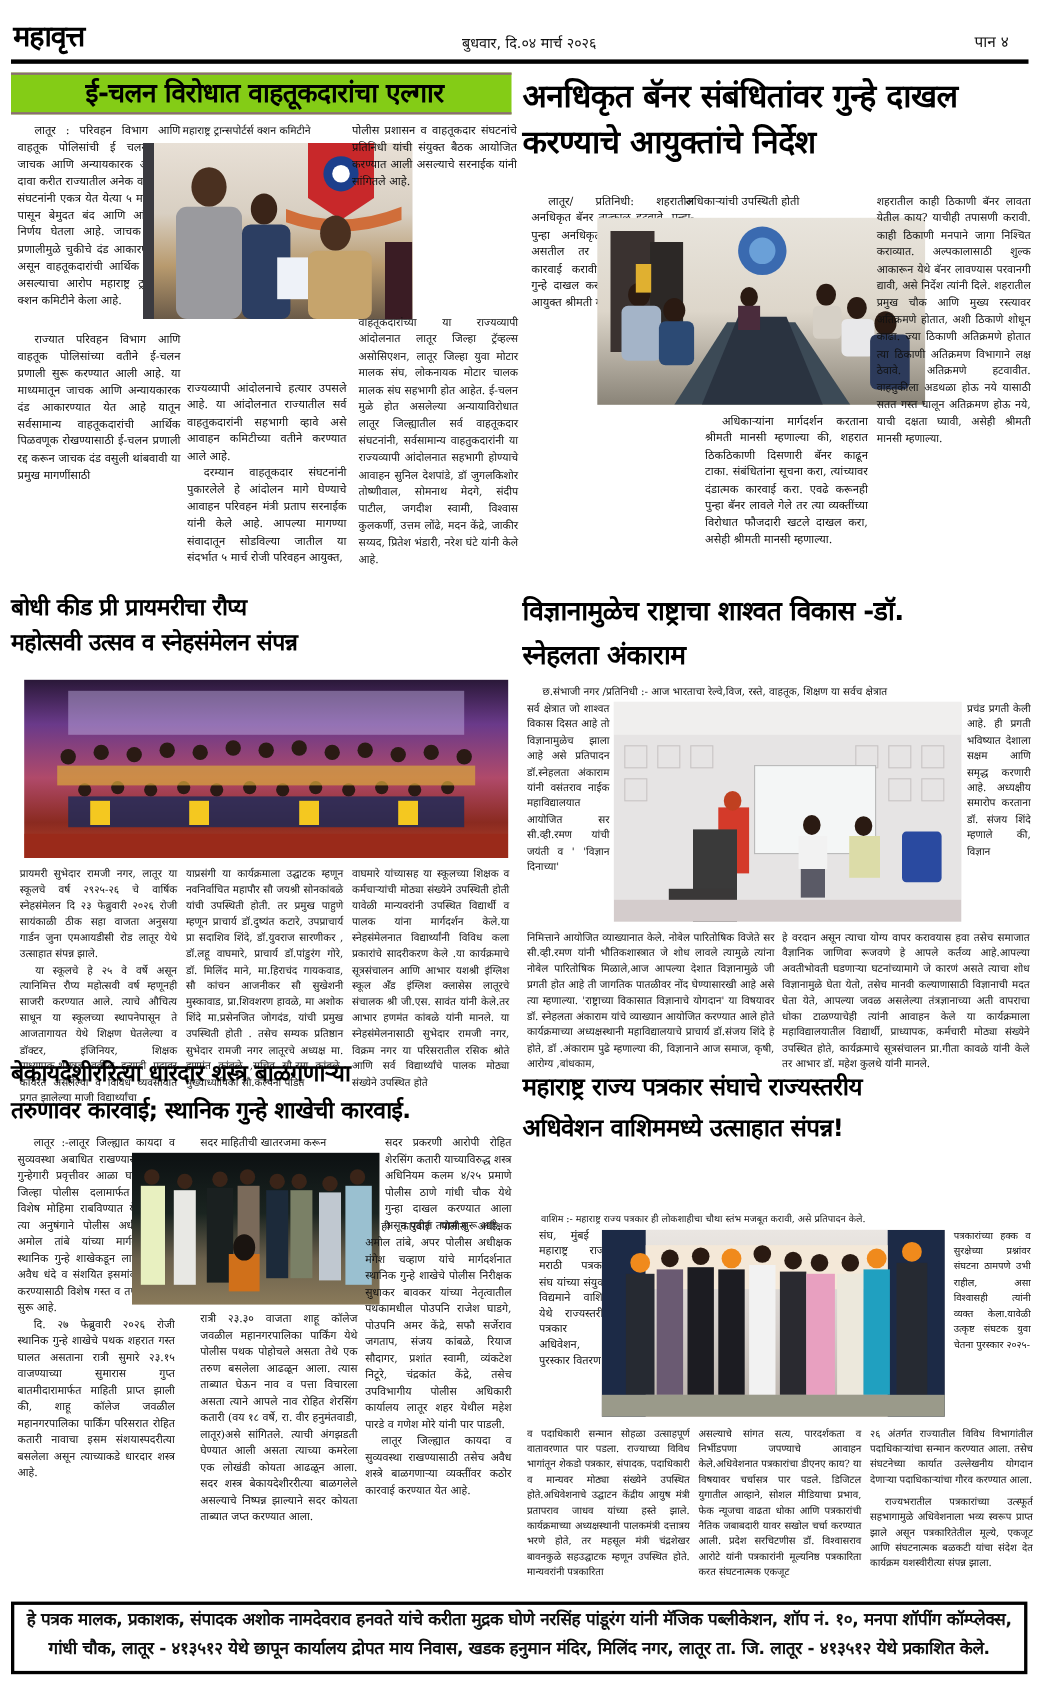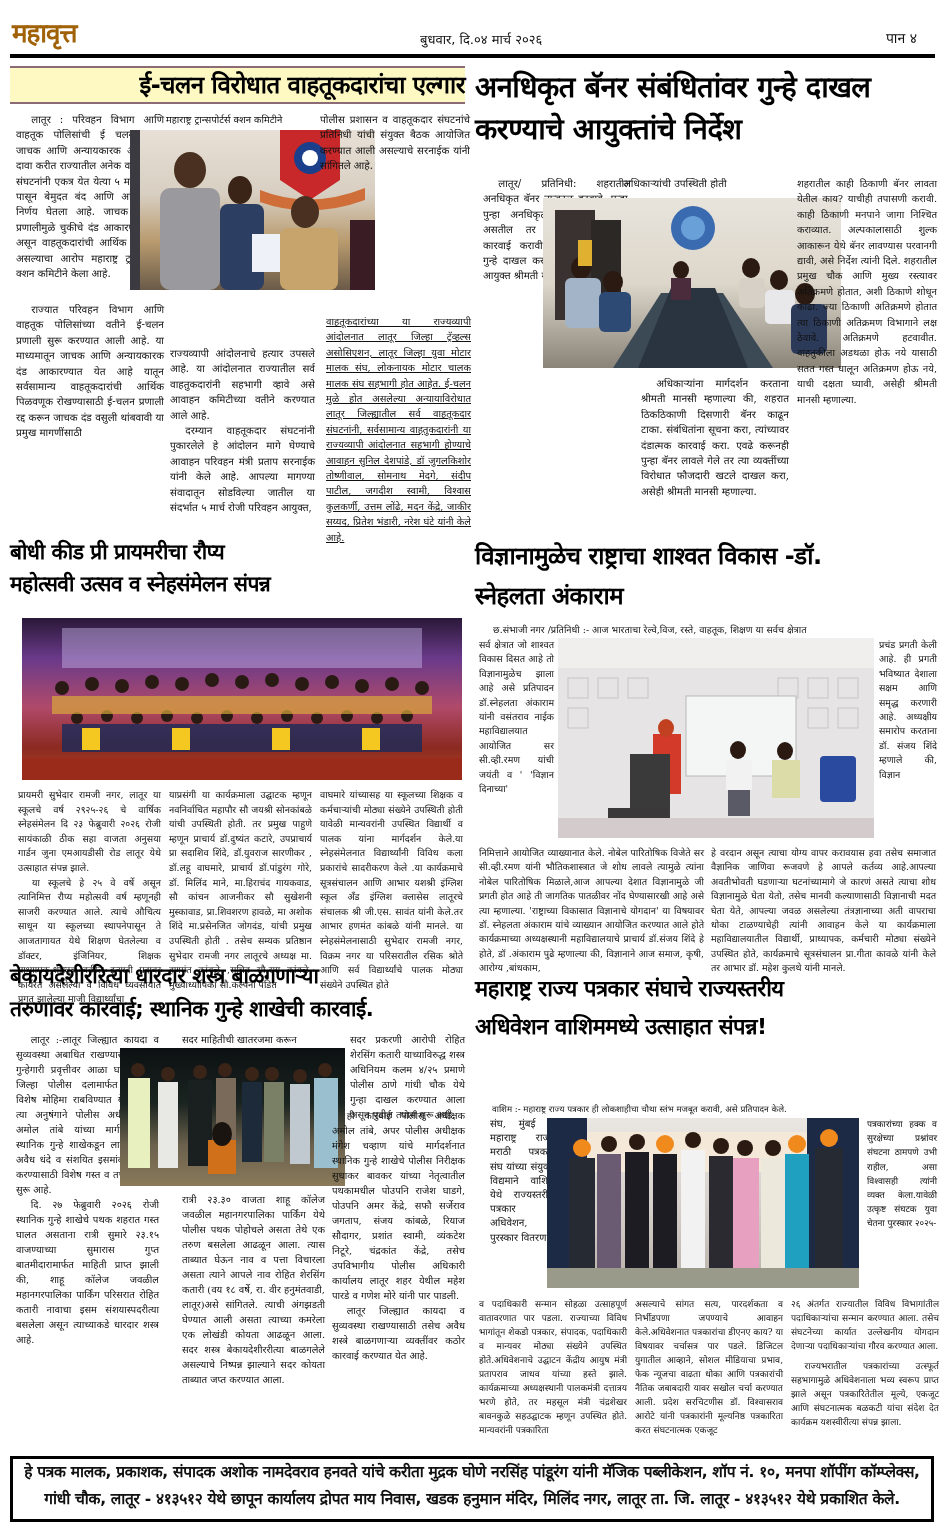--- a/index.html
+++ b/index.html
@@ -1,27 +1,27 @@
 <!DOCTYPE html>
 <html><head>
 <meta charset="utf-8">
 <style>
   * { box-sizing: border-box; margin: 0; padding: 0; }
   html, body { width: 945px; height: 1536px; background: #ffffff; overflow: hidden; }
   body { font-family: "DejaVu Serif", serif; color: #111; position: relative; }
 
   .masthead { position: absolute; left: 0; top: 0; width: 945px; height: 56px; }
-  .logo { position: absolute; left: 12px; top: 14px; font-family: "DejaVu Sans", sans-serif; font-weight: bold; font-size: 26px; color: #a16207; letter-spacing: -1px; }
+  .logo { position: absolute; left: 12px; top: 14px; font-family: "DejaVu Sans", sans-serif; font-weight: bold; font-size: 26px; color: #000000; letter-spacing: -1px; }
   .dateline { position: absolute; left: 420px; top: 30px; font-family: "DejaVu Sans", sans-serif; font-size: 13px; }
   .pageno { position: absolute; right: 28px; top: 28px; font-family: "DejaVu Sans", sans-serif; font-size: 14px; }
   .rule { position: absolute; left: 10px; top: 54px; width: 925px; height: 4px; background: #000; }
 
   .article { position: absolute; }
   .hl { font-family: "DejaVu Sans", sans-serif; font-weight: bold; color: #000; text-align: left; line-height: 1.25; letter-spacing: -0.5px; }
-  .hl-band { background: #fef9c3; border-top: 2px solid #8c6a76; border-bottom: 2px solid #8c6a76; text-align: right; padding-left: 6px; }
+  .hl-band { background: #84cc16; border-top: 2px solid #8c6a76; border-bottom: 2px solid #8c6a76; text-align: center; padding-left: 6px; }
   .col { position: absolute; font-size: 10.2px; line-height: 15.4px; text-align: justify; }
   .col p { text-indent: 1.5em; }
   .col p.ni { text-indent: 0; }
   .photo { position: absolute; overflow: hidden; }
 
   .footer-box { position: absolute; left: 10px; top: 1456px; width: 924px; height: 66px; border: 3px solid #000; display: flex; flex-direction: column; justify-content: flex-start; align-items: center; }
   .footer-box div { font-family: "DejaVu Sans", sans-serif; font-size: 15.5px; line-height: 27px; font-weight: bold; letter-spacing: -0.3px; }
 </style>
 </head>
 <body>
@@ -66,21 +66,21 @@
   <div class="col" style="left:6px; top:60px; width:108px;">
     <p class="ni" style="visibility:hidden;">.</p>
   </div>
   <div class="col" style="left:6px; top:236px; width:148px;">
     <p>राज्यात परिवहन विभाग आणि वाहतूक पोलिसांच्या वतीने ई-चलन प्रणाली सुरू करण्यात आली आहे. या माध्यमातून जाचक आणि अन्यायकारक दंड आकारण्यात येत आहे यातून सर्वसामान्य वाहतूकदारांची आर्थिक पिळवणूक रोखण्यासाठी ई-चलन प्रणाली रद्द करून जाचक दंड वसुली थांबवावी या प्रमुख मागणींसाठी</p>
   </div>
   <div class="col" style="left:160px; top:236px; width:145px;margin-top:44px;">
     <p class="ni">राज्यव्यापी आंदोलनाचे हत्यार उपसले आहे. या आंदोलनात राज्यातील सर्व वाहतुकदारांनी सहभागी व्हावे असे आवाहन कमिटीच्या वतीने करण्यात आले आहे.</p>
     <p>दरम्यान वाहतूकदार संघटनांनी पुकारलेले हे आंदोलन मागे घेण्याचे आवाहन परिवहन मंत्री प्रताप सरनाईक यांनी केले आहे. आपल्या मागण्या संवादातून सोडविल्या जातील या संदर्भात ५ मार्च रोजी परिवहन आयुक्त,</p>
   </div>
-  <div class="col" style="left:316px; top:248px; width:145px;text-decoration:underline;">
+  <div class="col" style="left:316px; top:220px; width:145px;">
     <p class="ni" style="font-size:9.8px;">वाहतूकदारांच्या या राज्यव्यापी आंदोलनात लातूर जिल्हा ट्रॅव्हल्स असोसिएशन, लातूर जिल्हा युवा मोटार मालक संघ, लोकनायक मोटार चालक मालक संघ सहभागी होत आहेत. ई-चलन मुळे होत असलेल्या अन्यायाविरोधात लातूर जिल्ह्यातील सर्व वाहतूकदार संघटनांनी, सर्वसामान्य वाहतुकदारांनी या राज्यव्यापी आंदोलनात सहभागी होण्याचे आवाहन सुनिल देशपांडे, डॉ जुगलकिशोर तोष्णीवाल, सोमनाथ मेदगे, संदीप पाटील, जगदीश स्वामी, विश्वास कुलकर्णी, उत्तम लोंढे, मदन केंद्रे, जाकीर सय्यद, प्रितेश भंडारी, नरेश घंटे यांनी केले आहे.</p>
   </div>
 </div>
 
 <div class="article" style="left:475px; top:66px; width:465px; height:470px;">
   <div class="hl" style="font-size:29px; line-height:42px;">
     <div>अनधिकृत बॅनर संबंधितांवर गुन्हे दाखल</div>
     <div>करण्याचे आयुक्तांचे निर्देश</div>
   </div>
   <div class="col" style="left:8px; top:110px; width:148px; height:350px; overflow:hidden;">

